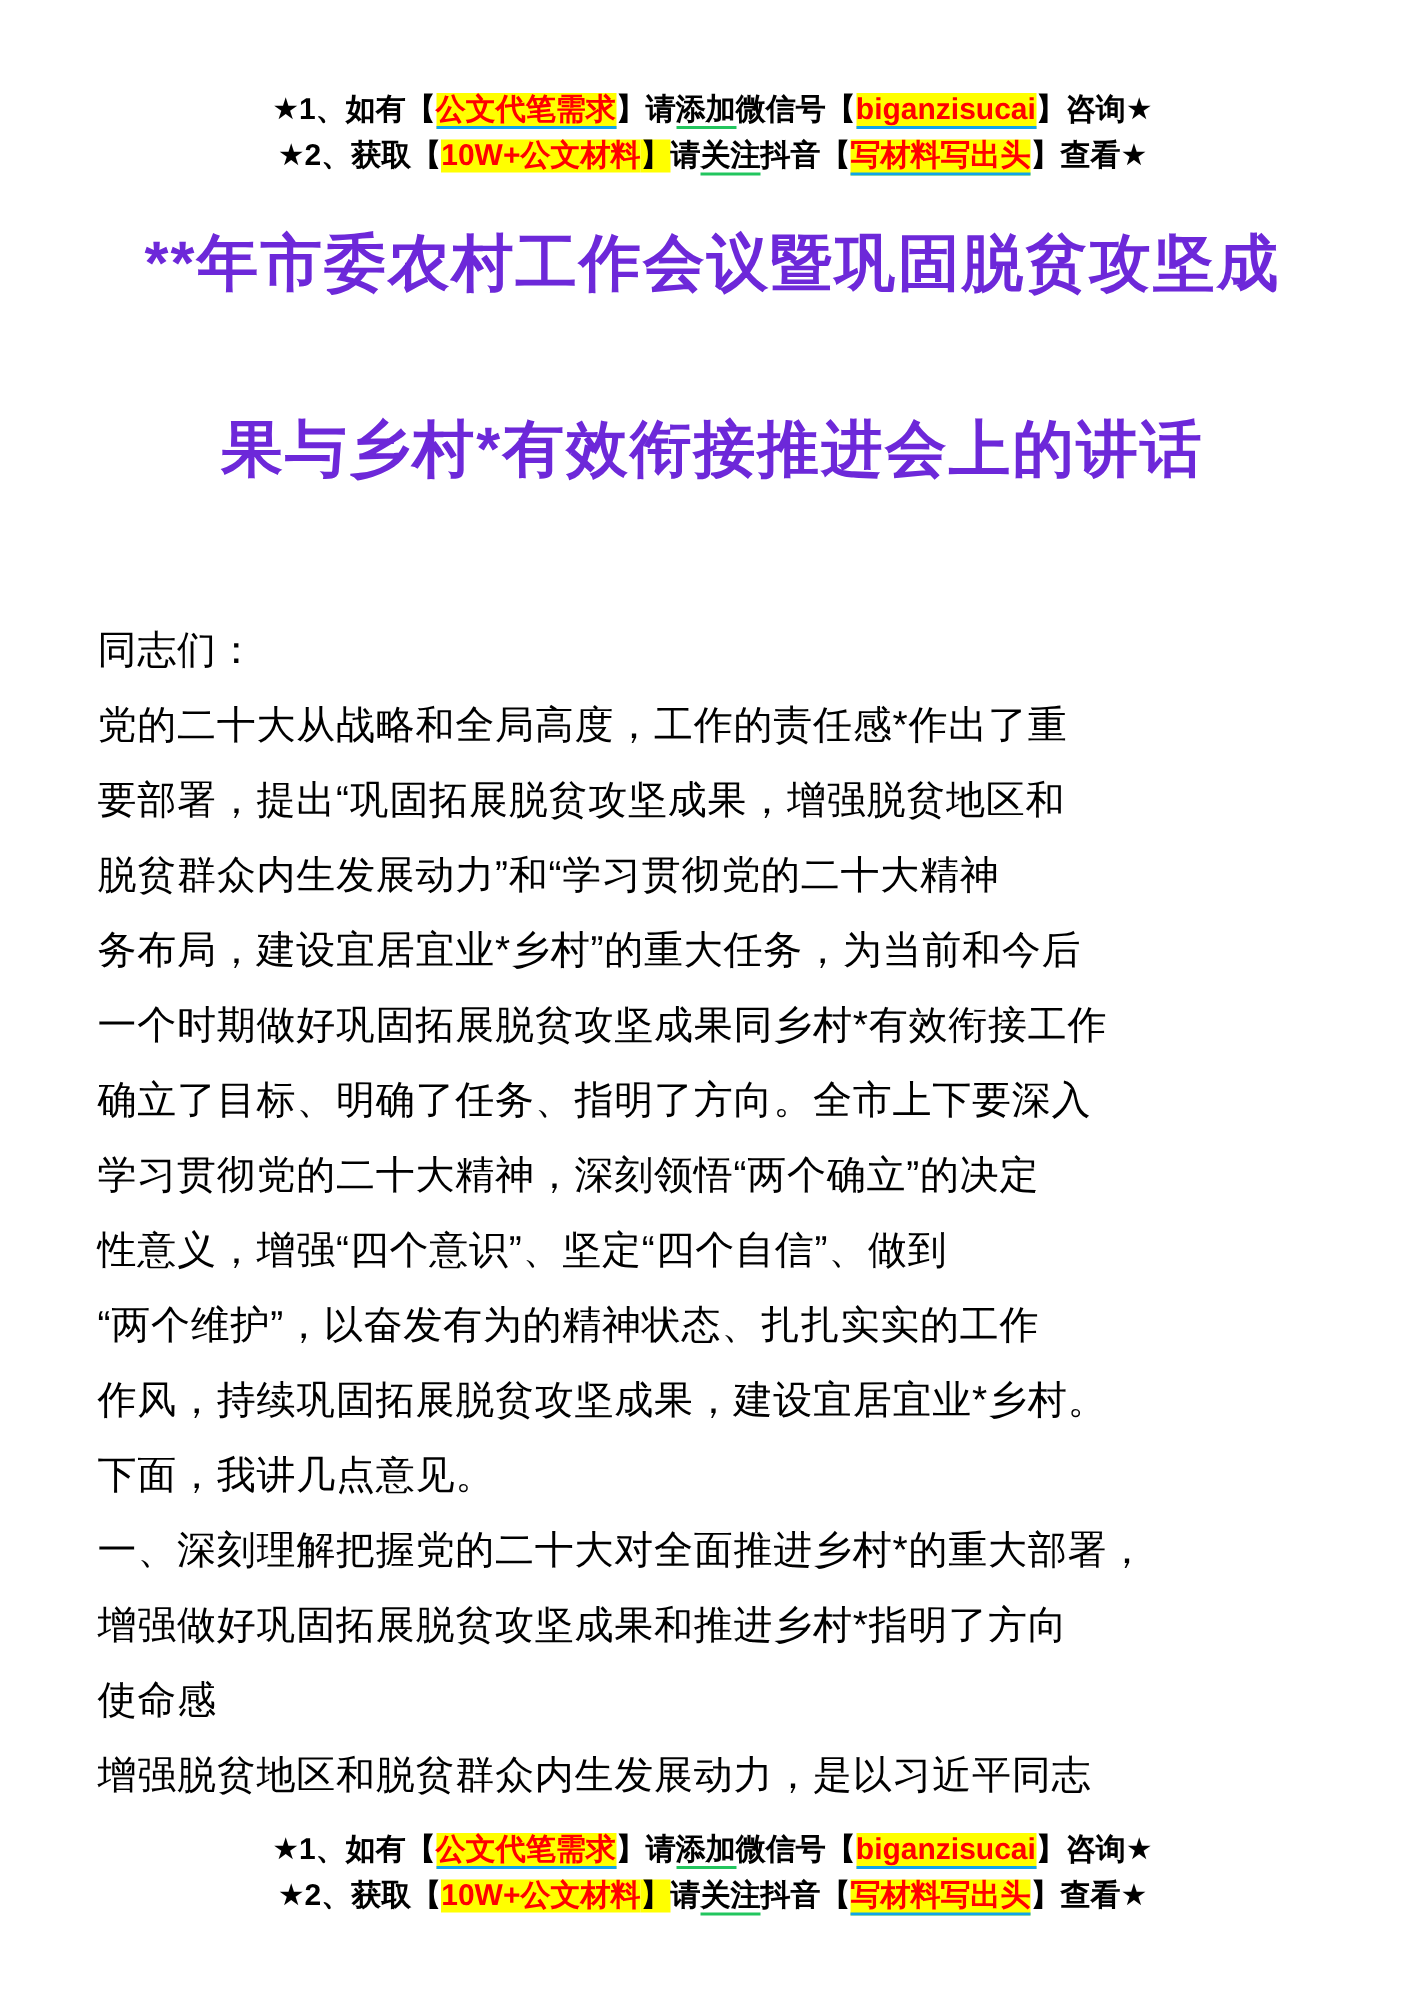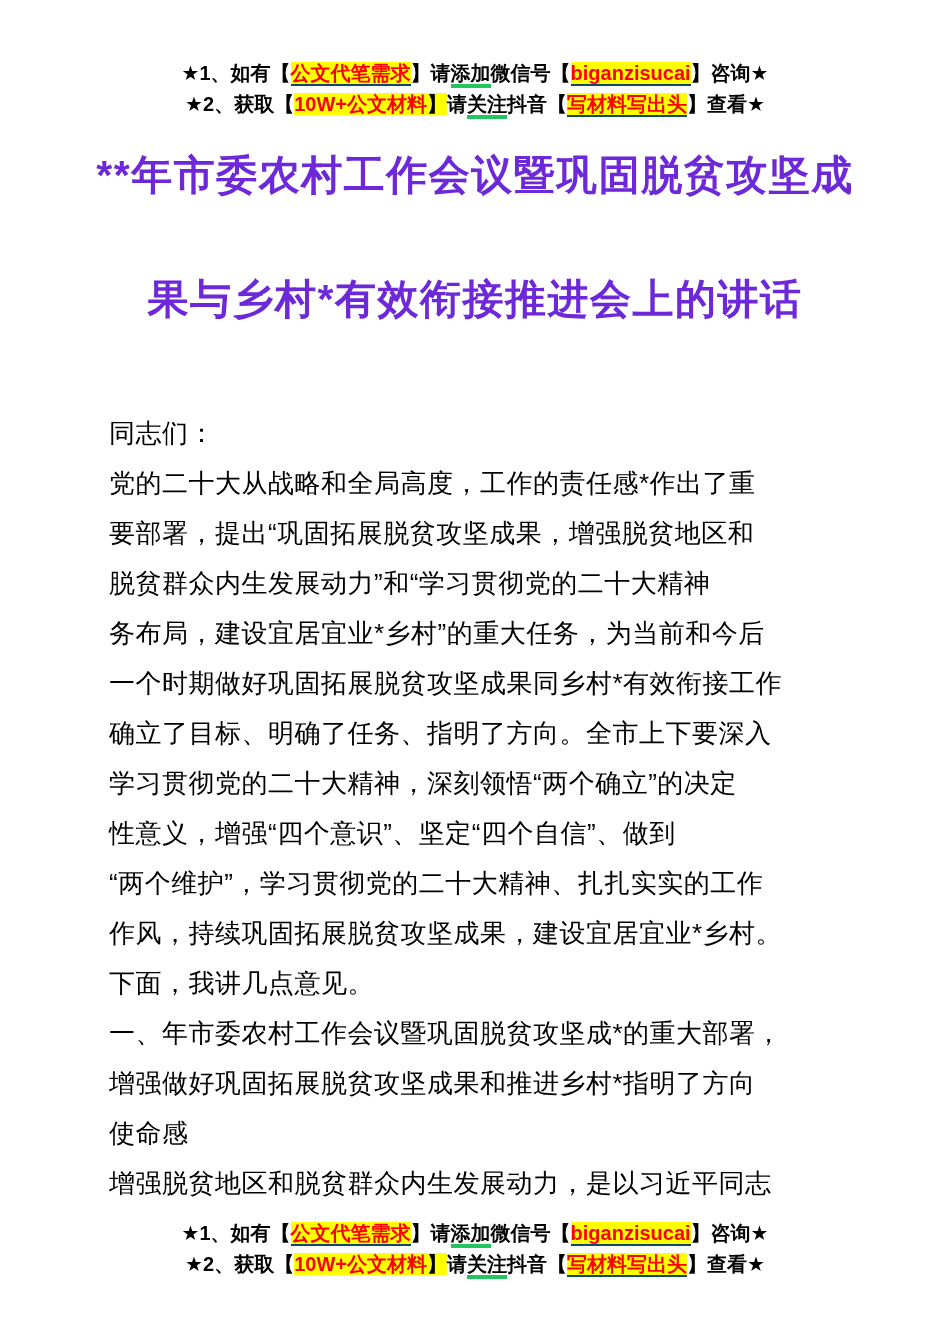--- a/index.html
+++ b/index.html
@@ -24,49 +24,49 @@
     line-height: 31px;
     color: #000000;
   }
   .promo-top { padding-top: 58px; }
   .promo-bottom { margin-top: 10px; }
   .hl {
     background: #ffff00;
     color: #ff0000;
   }
   .hl-rul {
-    border-bottom: 2px solid #0c4a6e;
+    border-bottom: 2px solid #0ea5e9;
   }
   .hl-bracket {
     background: #ffff00;
     color: #000000;
   }
   .ub {
-    border-bottom: 4px solid #22c55e;
+    border-bottom: 2px solid #22c55e;
   }
   
   .doc-title {
     text-align: center;
     font-weight: 900;
     font-size: 41px;
     letter-spacing: 1.5px;
     color: #6d28d9;
   }
   .title-line1 {
     margin-top: 26px;
     line-height: 58px;
   }
   .title-line2 {
     margin-top: 66px;
     line-height: 58px;
   }
   
   .body-text {
     margin-top: 80px;
-    margin-left: 109px;
+    margin-left: 65px;
     width: 700px;
     font-size: 26px;
     letter-spacing: 0.5px;
     color: #000000;
   }
   .body-line {
     height: 50px;
     line-height: 50px;
     white-space: nowrap;
   }
@@ -93,24 +93,24 @@
   <div class="body-text">
       <div class="body-line">同志们：</div>
       <div class="body-line">党的二十大从战略和全局高度，工作的责任感*作出了重</div>
       <div class="body-line">要部署，提出“巩固拓展脱贫攻坚成果，增强脱贫地区和</div>
       <div class="body-line">脱贫群众内生发展动力”和“学习贯彻党的二十大精神</div>
       <div class="body-line">务布局，建设宜居宜业*乡村”的重大任务，为当前和今后</div>
       <div class="body-line">一个时期做好巩固拓展脱贫攻坚成果同乡村*有效衔接工作</div>
       <div class="body-line">确立了目标、明确了任务、指明了方向。全市上下要深入</div>
       <div class="body-line">学习贯彻党的二十大精神，深刻领悟“两个确立”的决定</div>
       <div class="body-line">性意义，增强“四个意识”、坚定“四个自信”、做到</div>
-      <div class="body-line">“两个维护”，学习贯彻党的二十大精神、扎扎实实的工作</div>
+      <div class="body-line">“两个维护”，以奋发有为的精神状态、扎扎实实的工作</div>
       <div class="body-line">作风，持续巩固拓展脱贫攻坚成果，建设宜居宜业*乡村。</div>
       <div class="body-line">下面，我讲几点意见。</div>
-      <div class="body-line">一、年市委农村工作会议暨巩固脱贫攻坚成*的重大部署，</div>
+      <div class="body-line">一、深刻理解把握党的二十大对全面推进乡村*的重大部署，</div>
       <div class="body-line">增强做好巩固拓展脱贫攻坚成果和推进乡村*指明了方向</div>
       <div class="body-line">使命感</div>
       <div class="body-line">增强脱贫地区和脱贫群众内生发展动力，是以习近平同志</div>
     </div>
 
   <div class="promo promo-bottom">
     <div>
       <span>★1、如有【</span><span class="hl hl-rul">公文代笔需求</span><span>】请</span><span class="ub">添加</span><span>微信号【</span><span class="hl hl-rul">biganzisucai</span><span>】咨询★</span>
     </div>
     <div>

